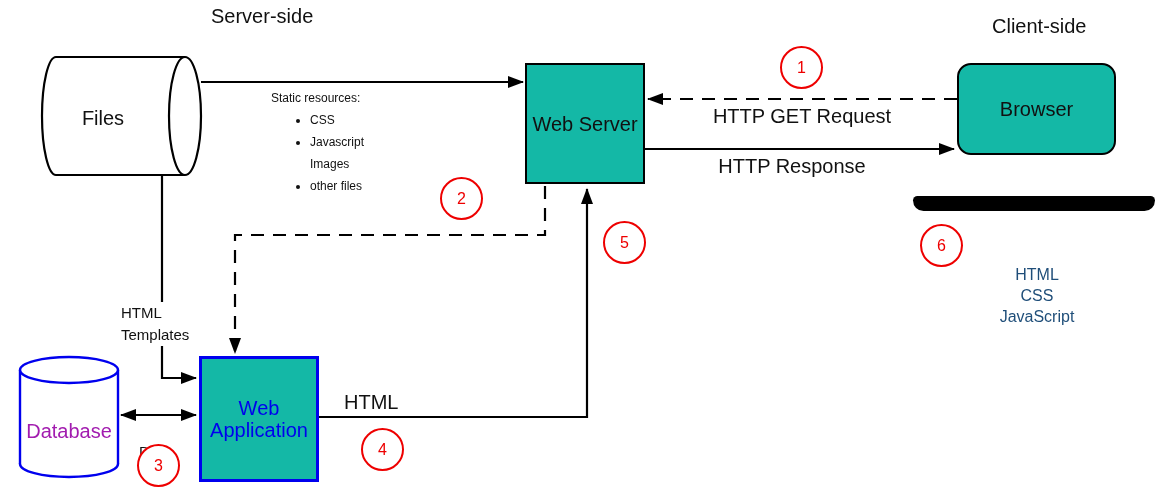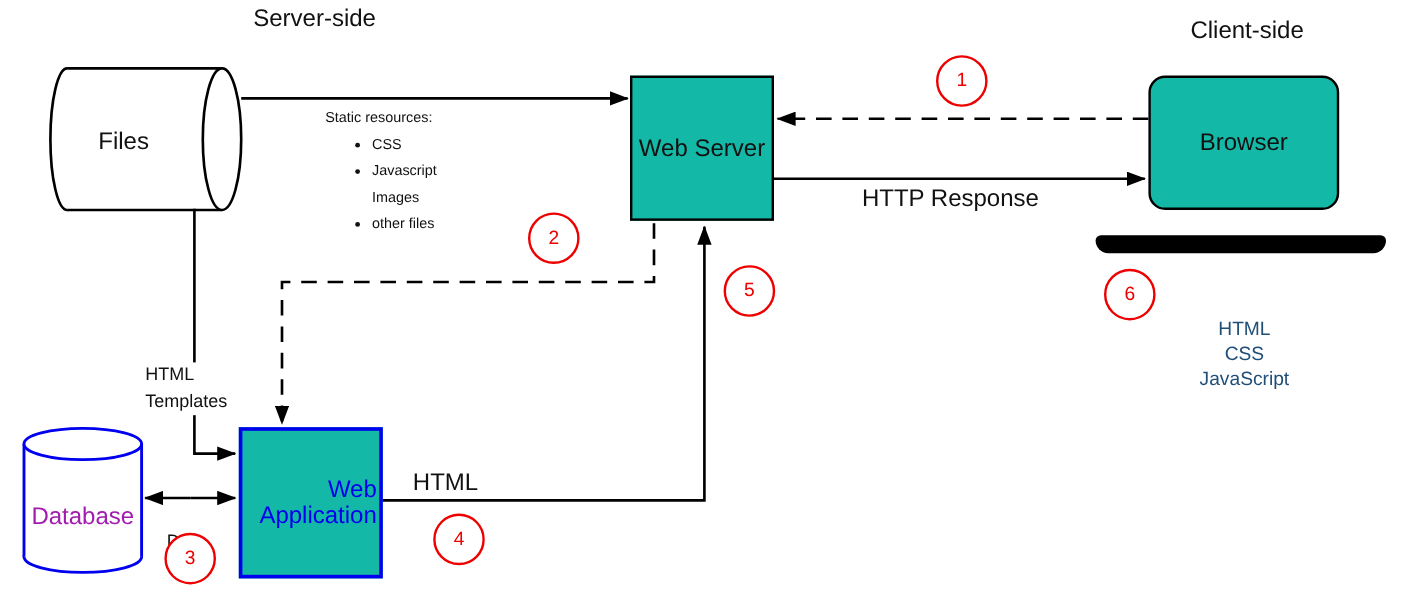--- a/index.html
+++ b/index.html
@@ -22,23 +22,23 @@
     align-items: center;
     justify-content: center;
     text-align: center;
     font-size: 20px;
     z-index: 2;
     line-height: 22px;
   }
   .lbl { position: absolute; z-index: 3; font-size: 20px; white-space: pre-line; }
   .lbl.small { font-size: 15px; }
   #web-server-box { left: 525px; top: 63px; width: 120px; height: 121px; }
-  #browser-box   { left: 957px; top: 63px; width: 159px; height: 112px; border-radius: 14px; }
+  #browser-box   { left: 957px; top: 63px; width: 159px; height: 92px; border-radius: 14px; }
   #webapp-box    { left: 199px; top: 356px; width: 120px; height: 126px;
-                   border: 3px solid #0000EE; color: #0000EE; padding: 0 2px; text-align: right; }
+                   border: 3px solid #0000EE; color: #0000EE; padding: 0 2px; }
   #laptop-bar    { position: absolute; left: 913px; top: 196px; width: 242px; height: 15px;
                    background: #000; border-radius: 6px 6px 14px 14px; z-index: 2; }
   #server-side-label { left: 211px; top: 5px; }
   #client-side-label { left: 976px; top: 15px; margin-left: 16px; }
   #files-label    { left: 43px;  top: 107px; width: 120px; text-align: center; }
   #database-label { left: 19px;  top: 420px; width: 100px; text-align: center; color: #a21caf; }
   #http-get-label      { left: 702px; top: 105px; width: 200px; text-align: center; }
   #http-response-label { left: 692px; top: 155px; width: 200px; text-align: center; }
   #html-templates-label { left: 119px; top: 302px; line-height: 22px; background: #fff; padding: 0 2px; }
   #data-label { left: 139px; top: 443px; }
@@ -116,20 +116,21 @@
     <span>Browser</span>
   </div>
   <div class="box" id="webapp-box">
     <span>Web Application</span>
   </div>
   <div id="laptop-bar"></div>
 
   <div class="lbl" id="files-label">Files</div>
   <div class="lbl" id="database-label">Database</div>
 
+  <div class="lbl" id="http-get-label">HTTP GET Request</div>
   <div class="lbl" id="http-response-label">HTTP Response</div>
   <div class="lbl small" id="html-templates-label">HTML
 Templates</div>
   <div class="lbl small" id="data-label">Data</div>
   <div class="lbl" id="html-label">HTML</div>
 
   <div class="note" id="static-resources-note">
     <div>Static resources:</div>
     <ul>
       <li>CSS</li>

